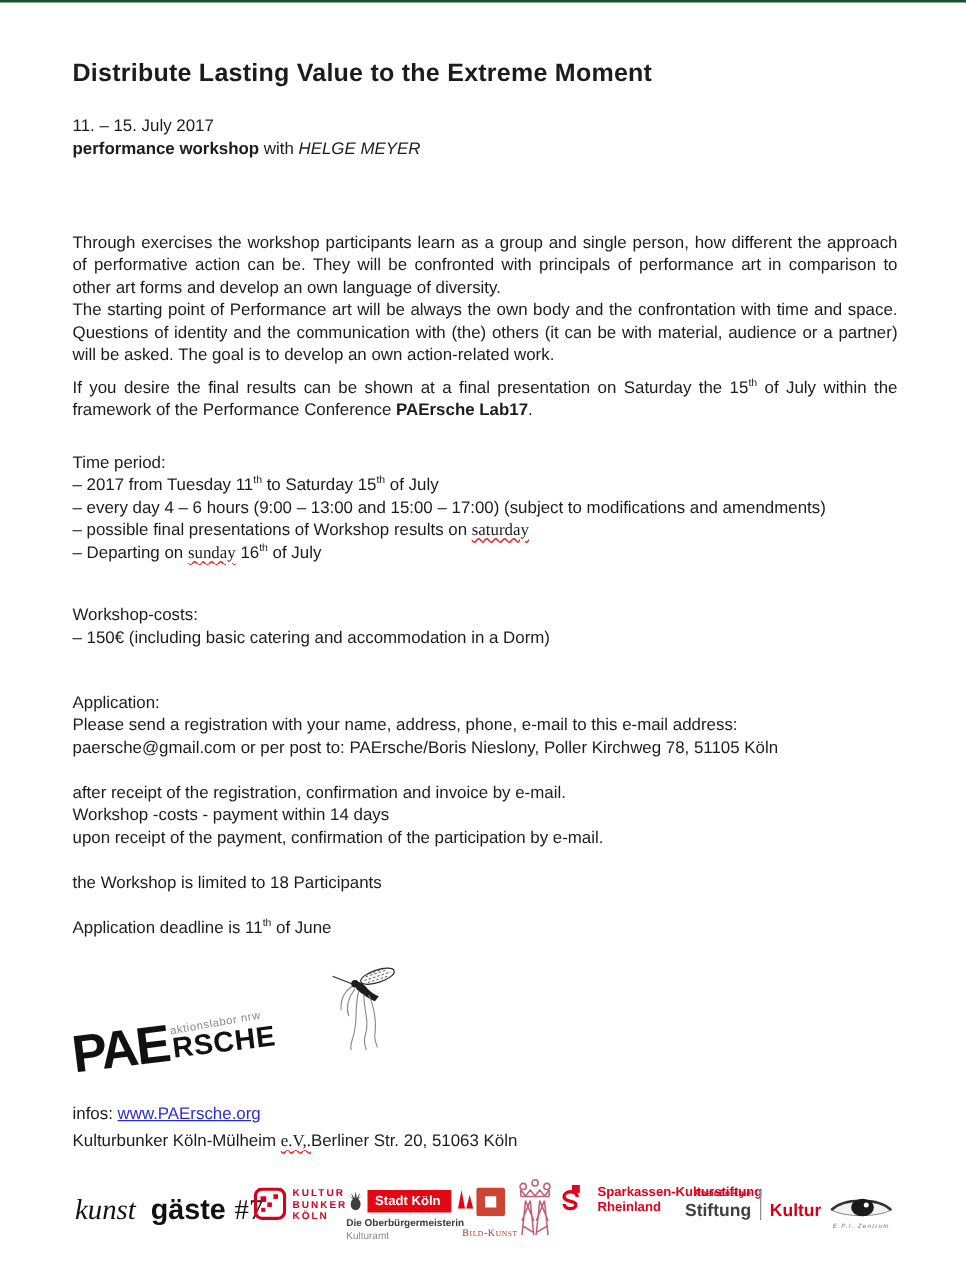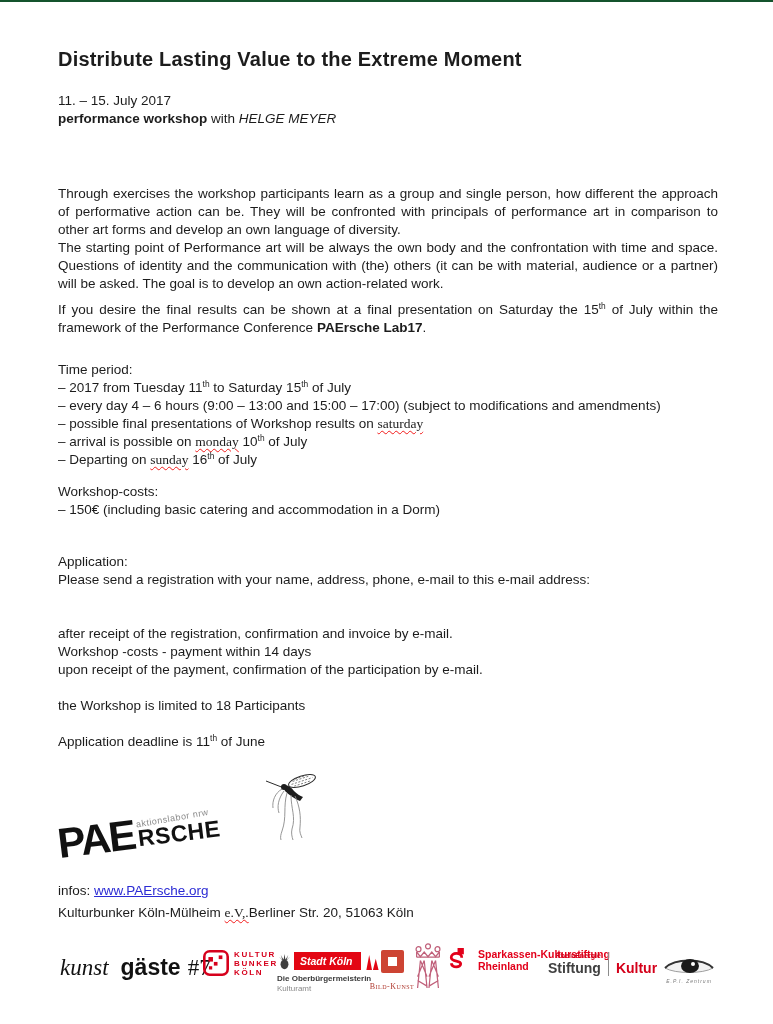--- a/index.html
+++ b/index.html
@@ -40,21 +40,21 @@
   
   .logo { position:absolute; }
   .kg { font-size:23px; color:#111; white-space:nowrap; }
   .kg-kunst { font-family:"Liberation Serif", serif; font-style:italic; }
   .kg-gaeste { font-weight:bold; margin-left:12px; }
   .kg-num { font-family:"Liberation Serif", serif; margin-left:7px; }
 
   .kb { display:flex; gap:5px; align-items:flex-start; }
   .kb-text { color:#d6001c; font-weight:bold; font-size:8px; line-height:9px; letter-spacing:1.6px; white-space:nowrap; }
 
-  .sk-row { display:flex; align-items:flex-end; gap:2px;font-style:italic; }
+  .sk-row { display:flex; align-items:flex-start; gap:2px; }
   .sk-banner { background:#e30613; color:#fff; font-weight:bold; font-size:10.5px; line-height:12px; padding:3px 8px 3px 6px; white-space:nowrap; }
   .sk-sub1 { font-size:8px; font-weight:bold; color:#3a3a3a; margin-top:4px; white-space:nowrap; }
   .sk-sub2 { font-size:8px; color:#8a8a8a; margin-top:1px; }
 
   .bk { display:flex; flex-direction:column; align-items:center; width:36px; }
   .bk-cap { margin-top:9px; font-family:"Liberation Serif", serif; font-variant:small-caps; font-size:8px; color:#b03a30; letter-spacing:0.5px; white-space:nowrap; }
 
   .spk { display:flex; gap:13px; align-items:flex-start; }
   .spk-text { color:#e2001a; font-weight:bold; font-size:10.5px; line-height:12px; white-space:nowrap; }
 
@@ -83,32 +83,32 @@
     <p class="just">The starting point of Performance art will be always the own body and the confrontation with time and space. Questions of identity and the communication with (the) others (it can be with material, audience or a partner) will be asked. The goal is to develop an own action-related work.</p>
   </div>
 
   <div class="blk just" style="top:299px;"><span>If you desire the final results can be shown at a final presentation on Saturday the 15</span><sup>th</sup><span> of July within the framework of the Performance Conference </span><span class="b">PAErsche Lab17</span><span>.</span></div>
 
   <div class="blk" style="top:359px;">
     <div>Time period:</div>
     <div><span>– 2017 from Tuesday 11</span><sup>th</sup><span> to Saturday 15</span><sup>th</sup><span> of July</span></div>
     <div><span>– every day 4 – 6 hours (9:00 – 13:00 and 15:00 – 17:00) (subject to modifications and amendments)</span></div>
     <div><span>– possible final presentations of Workshop results on </span><span class="sq">saturday</span></div>
-    <div><span>– arrival is possible on </span><span class="sq">monday</span><span> 10</span><sup>th</sup><span> of July</span></div>
     <div><span>– Departing on </span><span class="sq">sunday</span><span> 16</span><sup>th</sup><span> of July</span></div>
   </div>
 
   <div class="blk" style="top:481px;">
     <div>Workshop-costs:</div>
     <div><span>– 150€ (including basic catering and accommodation in a Dorm)</span></div>
   </div>
 
   <div class="blk" style="top:551px;">
     <div>Application:</div>
     <div>Please send a registration with your name, address, phone, e-mail to this e-mail address:</div>
+    <div>paersche@gmail.com or per post to: PAErsche/Boris Nieslony, Poller Kirchweg 78, 51105 Köln</div>
   </div>
 
   <div class="blk" style="top:623px;">
     <div>after receipt of the registration, confirmation and invoice by e-mail.</div>
     <div>Workshop -costs - payment within 14 days</div>
     <div>upon receipt of the payment, confirmation of the participation by e-mail.</div>
   </div>
 
   <div class="blk" style="top:695px;">the Workshop is limited to 18 Participants</div>
   <div class="blk" style="top:731px;"><span>Application deadline is 11</span><sup>th</sup><span> of June</span></div>

